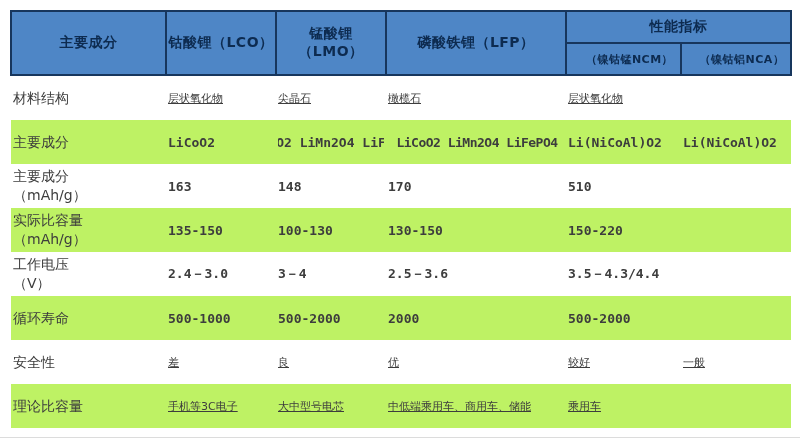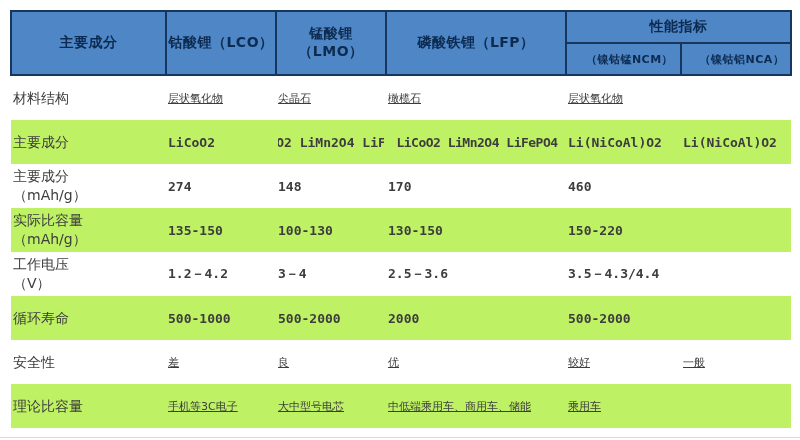--- a/index.html
+++ b/index.html
@@ -97,39 +97,39 @@
               <span>LiCoO2 LiMn2O4 LiFePO4</span>
             </div>
         </td>
         <td class="val">Li(NiCoAl)O2</td>
         <td class="val">Li(NiCoAl)O2</td>
       </tr>
 
       <tr>
         <td class="lbl">主要成分
 （mAh/g）</td>
-        <td class="val">274</td>
+        <td class="val">163</td>
         <td class="val">148</td>
         <td class="val">170</td>
-        <td class="val" colspan="2">460</td>
+        <td class="val" colspan="2">510</td>
       </tr>
 
       <tr class="stripe">
         <td class="lbl">实际比容量
 （mAh/g）</td>
         <td class="val">135-150</td>
         <td class="val">100-130</td>
         <td class="val">130-150</td>
         <td class="val" colspan="2">150-220</td>
       </tr>
 
       <tr>
         <td class="lbl">工作电压
 （V）</td>
-        <td class="val">1.2－4.2</td>
+        <td class="val">2.4－3.0</td>
         <td class="val">3－4</td>
         <td class="val">2.5－3.6</td>
         <td class="val" colspan="2">3.5－4.3/4.4</td>
       </tr>
 
       <tr class="stripe">
         <td class="lbl">循环寿命</td>
         <td class="val">500-1000</td>
         <td class="val">500-2000</td>
         <td class="val">2000</td>

